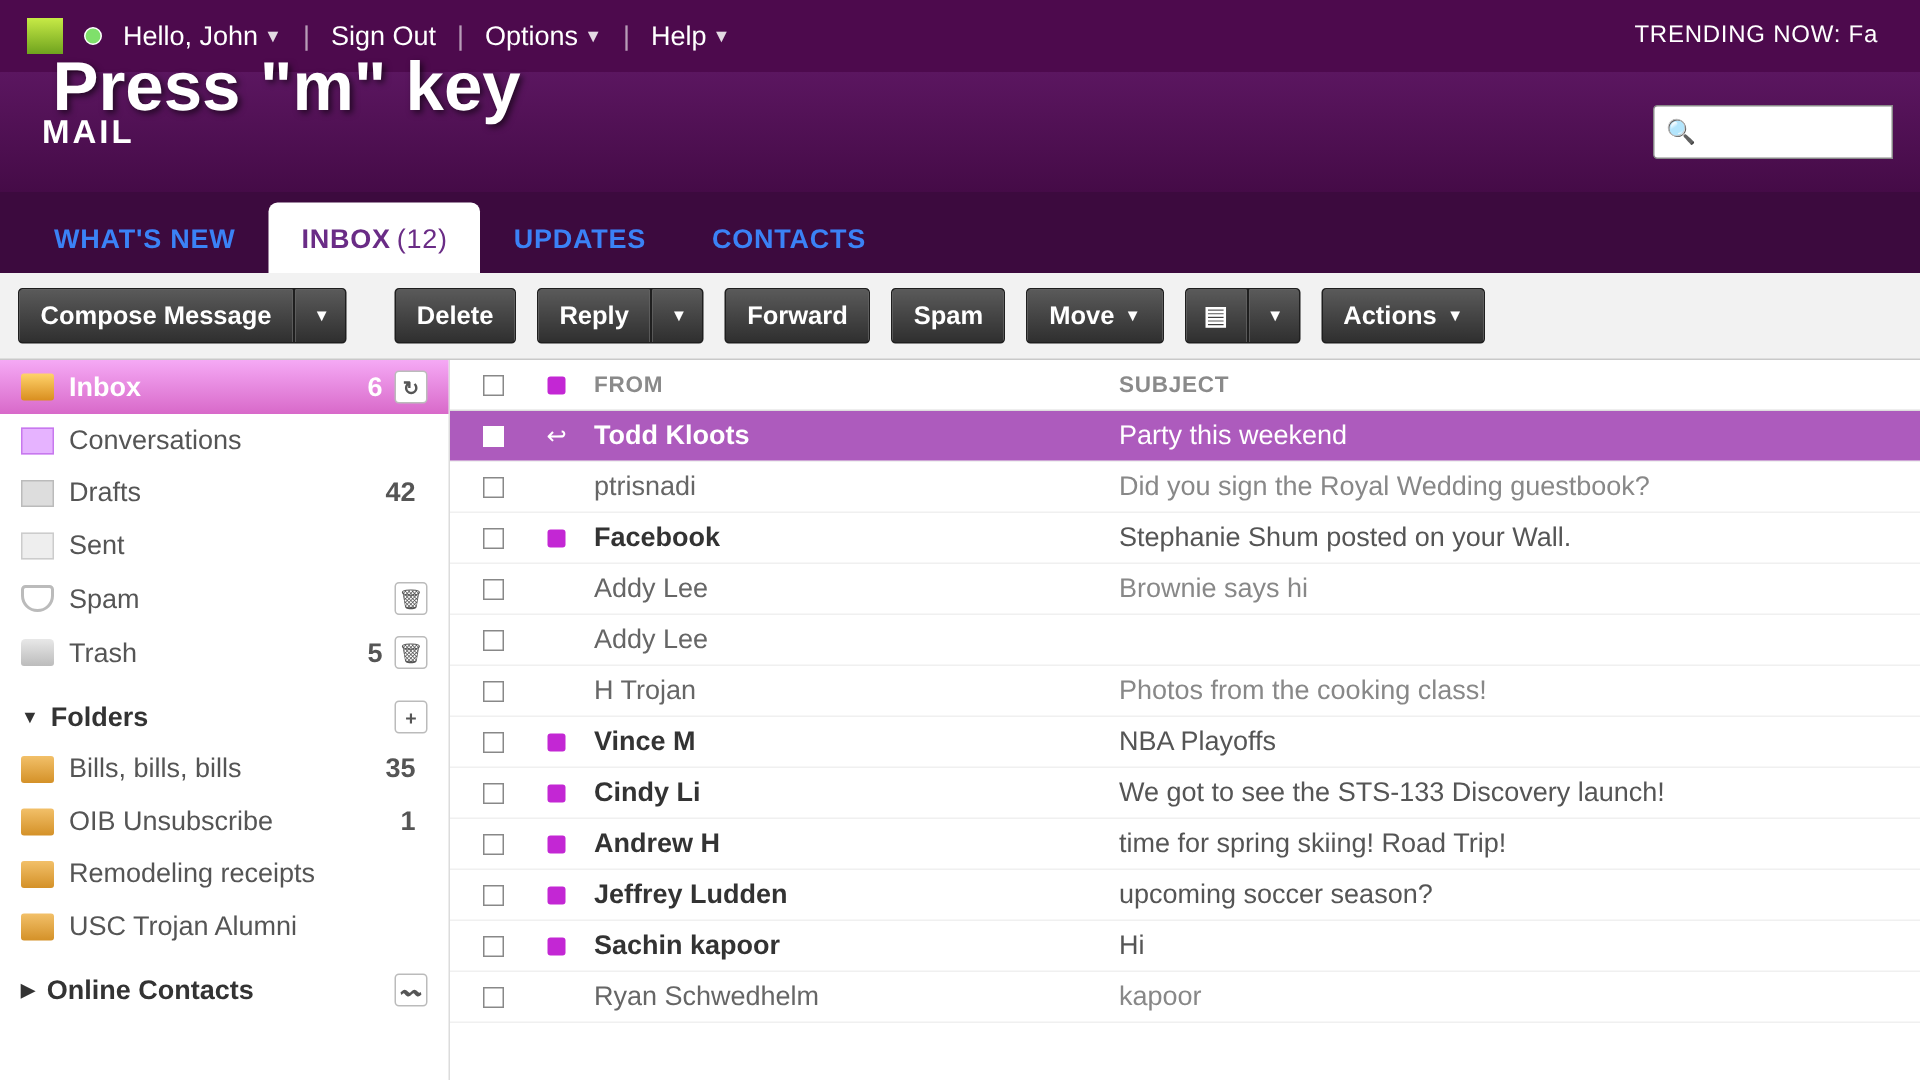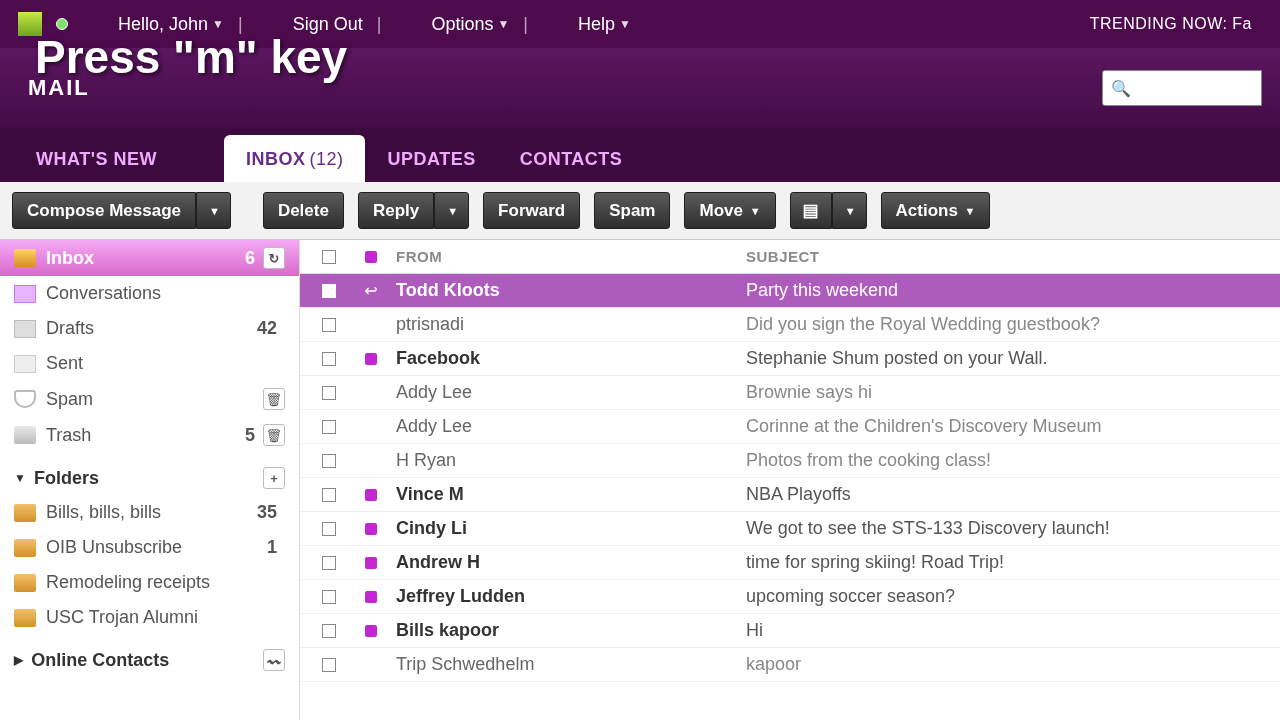--- a/index.html
+++ b/index.html
@@ -2,38 +2,38 @@
 <html><head>
 <meta charset="utf-8">
 <style>
   * { box-sizing: border-box; margin:0; padding:0; }
   body { font-family: Arial, Helvetica, sans-serif; background:#fff; width:1280px; height:720px; overflow:hidden; position:relative;}
   
   .overlay-hint { position:absolute; top:30px; left:35px; color:#fff; font-size:46px; font-weight:bold; text-shadow:2px 2px 4px rgba(0,0,0,.6); z-index:100; pointer-events:none;}
   
   .top-bar { background:#4d0a4d; height:48px; display:flex; align-items:center; color:#fff; font-size:18px; padding:0 18px;}
   .status-dot { width:12px; height:12px; border-radius:50%; background:#7fe06b; border:1px solid #fff; margin-right:8px; display:inline-block;}
-  .tb-item { display:flex; align-items:center; cursor:pointer; padding:0 6px;margin-left:36px;}
+  .tb-item { display:flex; align-items:center; cursor:pointer; padding:0 6px;}
   .tb-sep { opacity:.6; padding:0 8px;}
   .arrow-dn { font-size:12px; margin-left:4px; opacity:.85;}
   .top-right { margin-left:auto; display:flex; align-items:center;}
   .trend { font-size:16px; letter-spacing:.5px; margin-right:10px; white-space:nowrap;}
   .app-logo-img { width:24px; height:24px; background:linear-gradient(#c7ea46,#6fa31e); margin-right:14px;}
   
   .logo-row { background:linear-gradient(#5b1660,#450b47); height:80px; display:flex; align-items:center; padding:0 18px;}
   .brand { color:#fff; font-family:"Arial Black",Arial; font-size:32px; font-weight:900; letter-spacing:1px;}
   .brand-sub { color:#fff; font-size:22px; margin-left:10px; font-weight:bold; letter-spacing:2px;}
   .search-wrap { margin-left:auto; display:flex;}
   .search-box { width:160px; height:36px; background:#fff; border:1px solid #888; border-radius:3px 0 0 3px; display:flex; align-items:center; padding:0 8px;}
   .search-box input { border:none; outline:none; width:100%; font-size:16px; background:transparent;}
   .search-ico { color:#888; font-size:16px; margin-right:6px;}
   
   .tabrow { background:#3c0a3e; height:54px; display:flex; align-items:flex-end; padding-left:14px;}
-  .mtab { padding:14px 22px 12px; color:#f0abfc; font-size:18px; font-weight:bold; cursor:pointer; border-radius:6px 6px 0 0; letter-spacing:.5px;}
-  .mtab.active { background:#fff; color:#6a2c86;margin-left:45px;}
+  .mtab { padding:14px 22px 12px; color:#3b82f6; font-size:18px; font-weight:bold; cursor:pointer; border-radius:6px 6px 0 0; letter-spacing:.5px;}
+  .mtab.active { background:#fff; color:#6a2c86;}
   .mtab .cnt { font-weight:normal; margin-left:4px;}
   
   .toolbar { background:#f2f2f2; border-bottom:1px solid #c9c9c9; padding:10px 12px; display:flex; gap:14px;}
   .tbtn-group{display:flex;}
   .tbtn { background:linear-gradient(#5a5a5a,#2f2f2f); color:#fff; font-size:17px; font-weight:bold; padding:7px 14px; border:1px solid #1f1f1f; border-radius:3px; cursor:pointer; display:flex; align-items:center;}
   .tbtn.split-l{border-radius:3px 0 0 3px;}
   .tbtn.split-r{border-radius:0 3px 3px 0; padding:7px 10px;}
   .tbtn.icon-only{padding:7px 12px;}
   .tbtn .sm-ar{font-size:11px;margin-left:2px;}
   
@@ -269,28 +269,27 @@
           <div class="col-dot"></div>
           <div class="col-from from">Addy Lee</div>
           <div class="col-subj subj">Brownie says hi</div>
         </div>
         <div class="grow read">
           <div class="col-cb">
             <span class="cb"></span>
           </div>
           <div class="col-dot"></div>
           <div class="col-from from">Addy Lee</div>
-          <div class="col-subj subj">Corinne at the Children's Discovery Museum</div>
-        </div>
-        <div class="grow read">
-          <div class="col-cb">
-            <span class="cb"></span>
-          </div>
-          <div class="col-dot"></div>
-          <div class="col-from from">H Ryan</div>
+        </div>
+        <div class="grow read">
+          <div class="col-cb">
+            <span class="cb"></span>
+          </div>
+          <div class="col-dot"></div>
+          <div class="col-from from">H Trojan</div>
           <div class="col-subj subj">Photos from the cooking class!</div>
         </div>
         <div class="grow">
           <div class="col-cb">
             <span class="cb"></span>
           </div>
           <div class="col-dot">
             <span class="dot"></span>
           </div>
           <div class="col-from from">Vince M</div>
@@ -326,26 +325,26 @@
           <div class="col-from from">Jeffrey Ludden</div>
           <div class="col-subj subj">upcoming soccer season?</div>
         </div>
         <div class="grow">
           <div class="col-cb">
             <span class="cb"></span>
           </div>
           <div class="col-dot">
             <span class="dot"></span>
           </div>
-          <div class="col-from from">Bills kapoor</div>
+          <div class="col-from from">Sachin kapoor</div>
           <div class="col-subj subj">Hi</div>
         </div>
         <div class="grow read">
           <div class="col-cb">
             <span class="cb"></span>
           </div>
           <div class="col-dot"></div>
-          <div class="col-from from">Trip Schwedhelm</div>
+          <div class="col-from from">Ryan Schwedhelm</div>
           <div class="col-subj subj">kapoor</div>
         </div>
       </div>
   </div>
 </div>
 
 </body></html>

